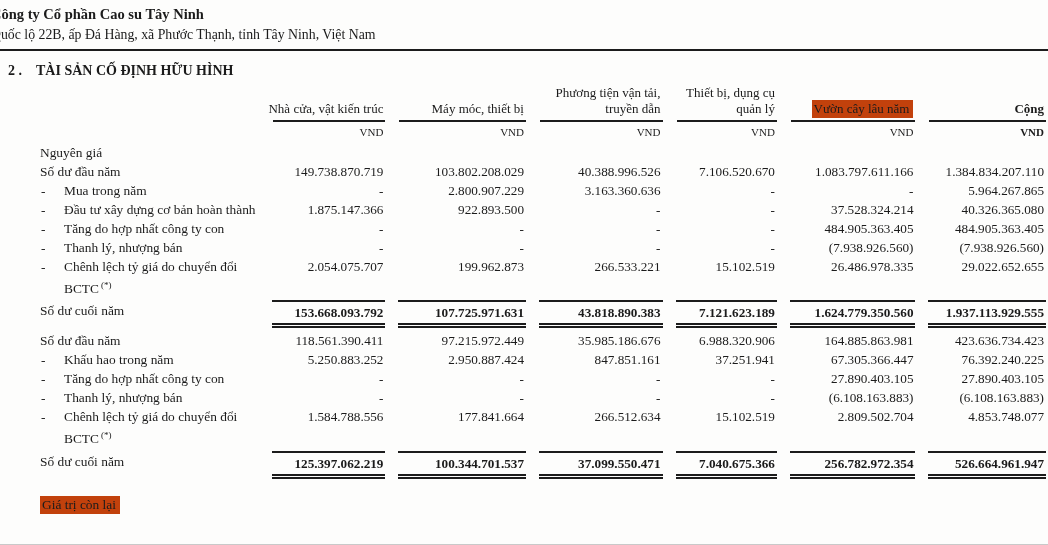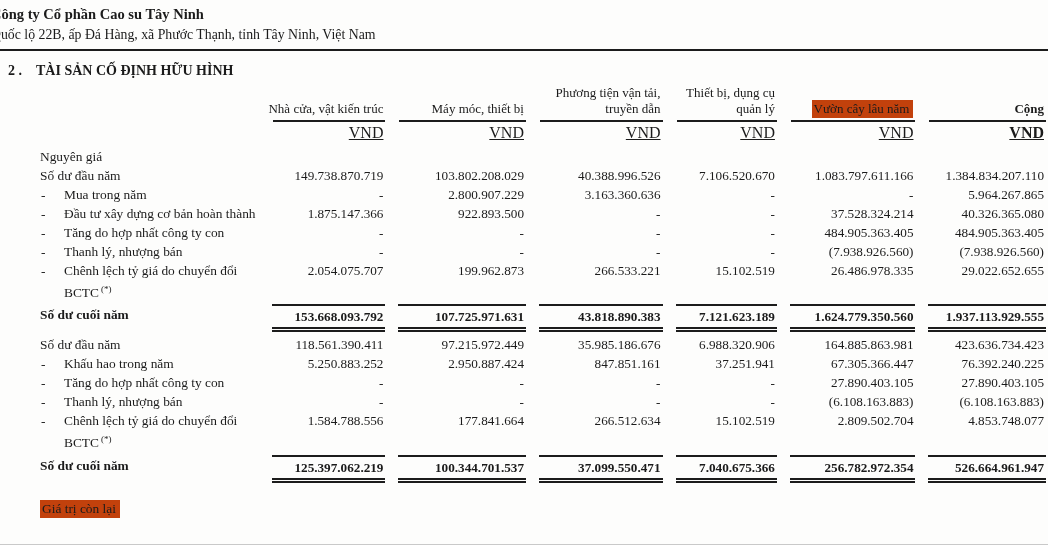--- a/index.html
+++ b/index.html
@@ -28,33 +28,33 @@
   .section-line .sec-no { margin-right: 14px; }
   
   table { border-collapse: collapse; table-layout: fixed; width: 1040px; margin-left: 6px; }
   col.c-label { width: 252px; }
   col.c1 { width: 126px; } col.c2 { width: 140px; } col.c3 { width: 136px; }
   col.c4 { width: 114px; } col.c5 { width: 138px; } col.c6 { width: 130px; }
   thead th { vertical-align: bottom; font-weight: normal; padding: 4px 0 0 0; }
   .col-label { text-align: right; font-size: 13px; line-height: 1.22; padding: 0 2px 3px 6px; }
   .bold-col .col-label, .bold-col .unit { font-weight: bold; }
   .unit-wrap { border-top: 2px solid #1c1c1c; margin-left: 14px; text-align: right; }
-  .unit { font-size: 16px; padding: 2px 2px 2px 0; display:inline-block;text-decoration:underline; }
+  .unit { font-size: 11px; padding: 2px 2px 2px 0; display:inline-block; }
   tbody { font-size: 13.2px; }
   tbody td { vertical-align: top; height: 19px; line-height: 18px; padding: 0; }
   .label-cell { position: relative; padding-left: 34px; white-space: nowrap; font-size: 13.4px; }
   .dash-mark { position: absolute; left: 35px; top: 0; }
   .row-dash .label-cell, .row-dash2 .label-cell { padding-left: 58px; }
   .label2 { padding-left: 0; }
   sup.fn { font-size: 9px; vertical-align: super; margin-left: 2px; }
   .num { text-align: right; margin-left: 13px; padding-right: 2px; white-space: nowrap; }
   .row-group td { font-weight: normal; padding-top: 4px; height: 23px; }
   .gap-top td { padding-top: 13px; }
   .row-total td { padding-top: 2px; padding-bottom: 4px; height: 27px; }
-  .row-total .label-cell { font-weight: bold; padding-top: 4px; }
+  .row-total .label-cell { font-weight: normal; padding-top: 4px; }
   .row-total .num { font-weight: bold; border-top: 2px solid #1c1c1c; border-bottom: 5px double #1c1c1c; padding-top: 2px; padding-bottom: 1px; }
   .hl { background: #c2410c; padding: 1px 4px 2px 2px; }
 </style>
 </head>
 <body>
 
 <div class="page">
 
   <div class="doc-header">
     <div class="header-left">

